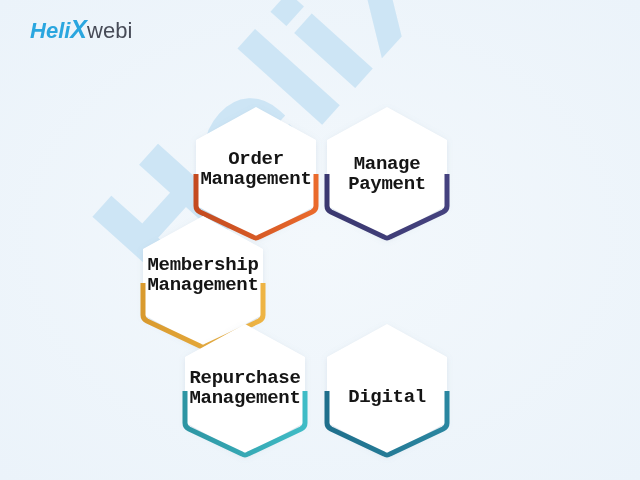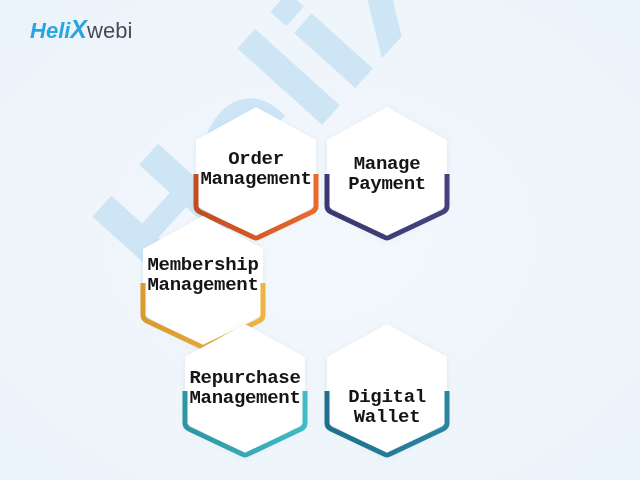--- a/index.html
+++ b/index.html
@@ -170,17 +170,16 @@
             <stop offset="1" stop-color="#2a86a0"></stop>
         </linearGradient>
       </defs>
       <path d="M63 2 L122 34 L122 100 L63 132 L4 100 L4 34 Z" fill="#ffffff" filter="url(#sh)"></path>
       <path d="M3 68 L3 100 Q3 104 7 106 L60 131 Q63 133 66 131 L119 106 Q123 104 123 100 L123 68" fill="none" stroke="url(#g5)" stroke-width="5" stroke-linejoin="round"></path>
       <path d="M63 1 L123 34 L123 68 L3 68 L3 34 Z" fill="#ffffff"></path>
       <path d="M8 68 L8 98 L63 126 L118 98 L118 68 Z" fill="#ffffff"></path>
     </svg>
     <div class="label" style="top:64px;">
       <div>Digital</div>
-      <div>Wallet</div>
     </div>
   </div>
 
 </div>
 
 </body></html>

